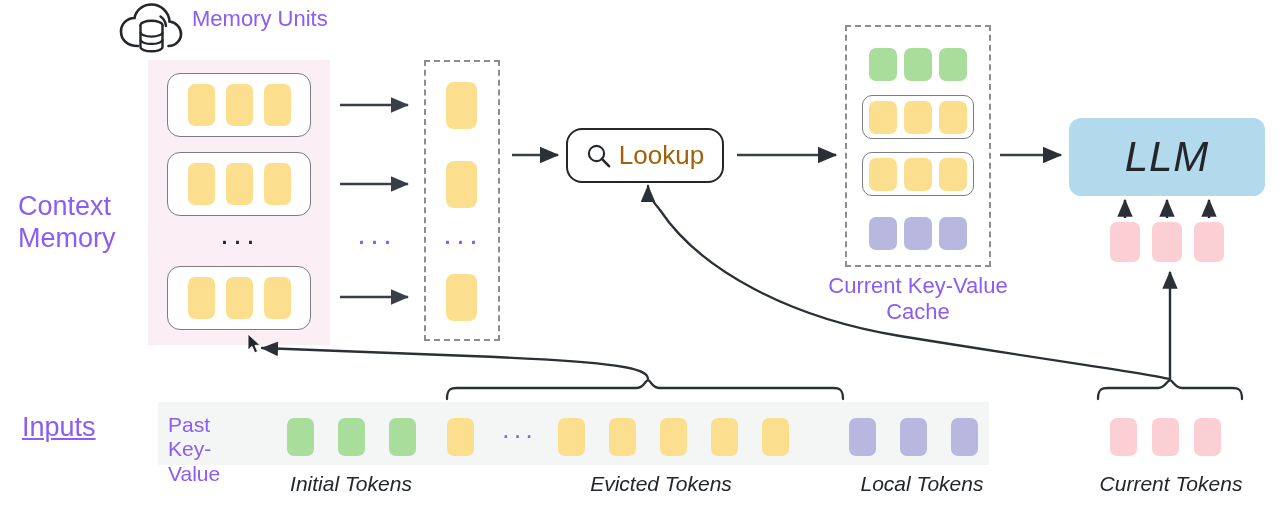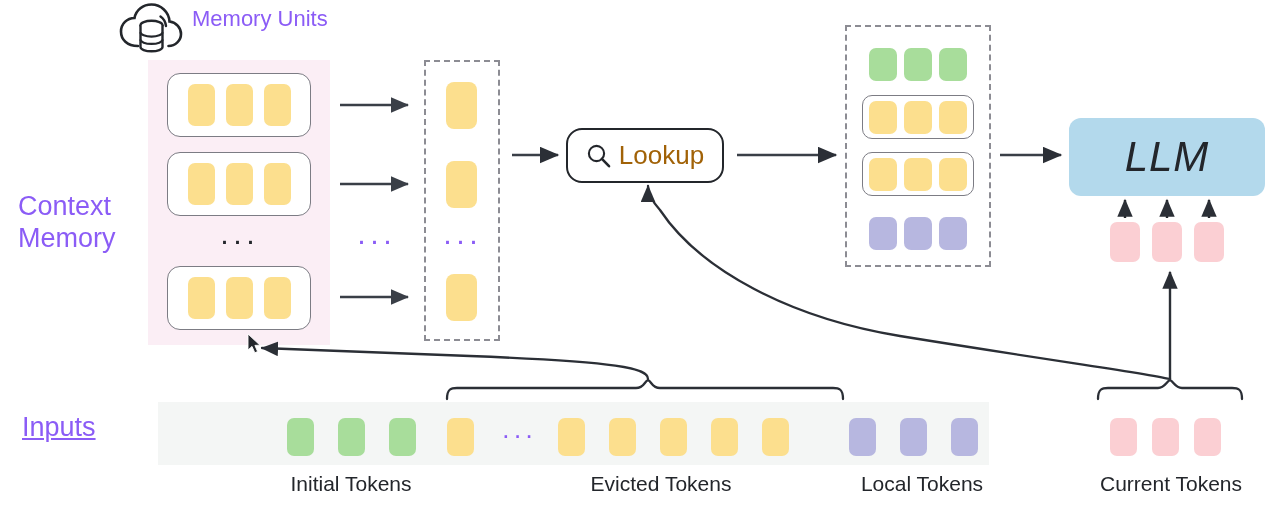--- a/index.html
+++ b/index.html
@@ -55,20 +55,21 @@
     font-size: 22px;
     text-align: center;
   }
 
   
   .grouplabel {
     position: absolute;
     top: 472px;
     font-size: 21px;
     text-align: center;
+    font-style: italic;
   }
   #label-initial-tokens  { left: 270px; width: 162px; }
   #label-evicted-tokens  { left: 578px; width: 166px; }
   #label-local-tokens    { left: 842px; width: 160px; }
   #label-current-tokens  { left: 1088px; width: 166px; }
 
   
   #memory-units-icon { left: 118px; top: 2px; width: 66px; height: 52px; }
 
   
@@ -343,29 +344,33 @@
   <div class="kv-row boxed" id="kv-row-3">
     <div class="tok tok-kv c-yellow"></div>
     <div class="tok tok-kv c-yellow"></div>
     <div class="tok tok-kv c-yellow"></div>
   </div>
   <div class="kv-row" id="kv-row-4">
     <div class="tok tok-kv c-purple"></div>
     <div class="tok tok-kv c-purple"></div>
     <div class="tok tok-kv c-purple"></div>
   </div>
+  <div class="lbl" id="label-current-kv-cache">Current Key-Value
+Cache</div>
 
   <div class="abs" id="llm-box">
     <span id="llm-label">LLM</span>
   </div>
   <div class="tok-llm-in" id="llm-in-1"></div>
   <div class="tok-llm-in" id="llm-in-2"></div>
   <div class="tok-llm-in" id="llm-in-3"></div>
 
   <div class="abs" id="inputs-strip"></div>
+  <div class="lbl" id="past-kv-label">Past
+Key-Value</div>
 
   <div class="tok-in c-green" style="left:287px"></div>
   <div class="tok-in c-green" style="left:338px"></div>
   <div class="tok-in c-green" style="left:389px"></div>
   <div class="tok-in c-yellow" style="left:447px"></div>
   <div class="lbl" id="inputs-ellipsis" style="left:497px">···</div>
   <div class="tok-in c-yellow" style="left:558px"></div>
   <div class="tok-in c-yellow" style="left:609px"></div>
   <div class="tok-in c-yellow" style="left:660px"></div>
   <div class="tok-in c-yellow" style="left:711px"></div>

